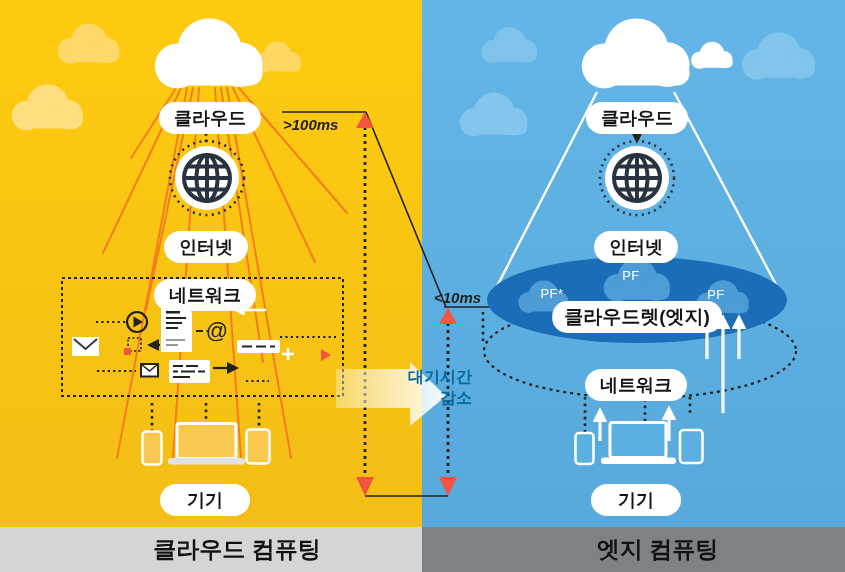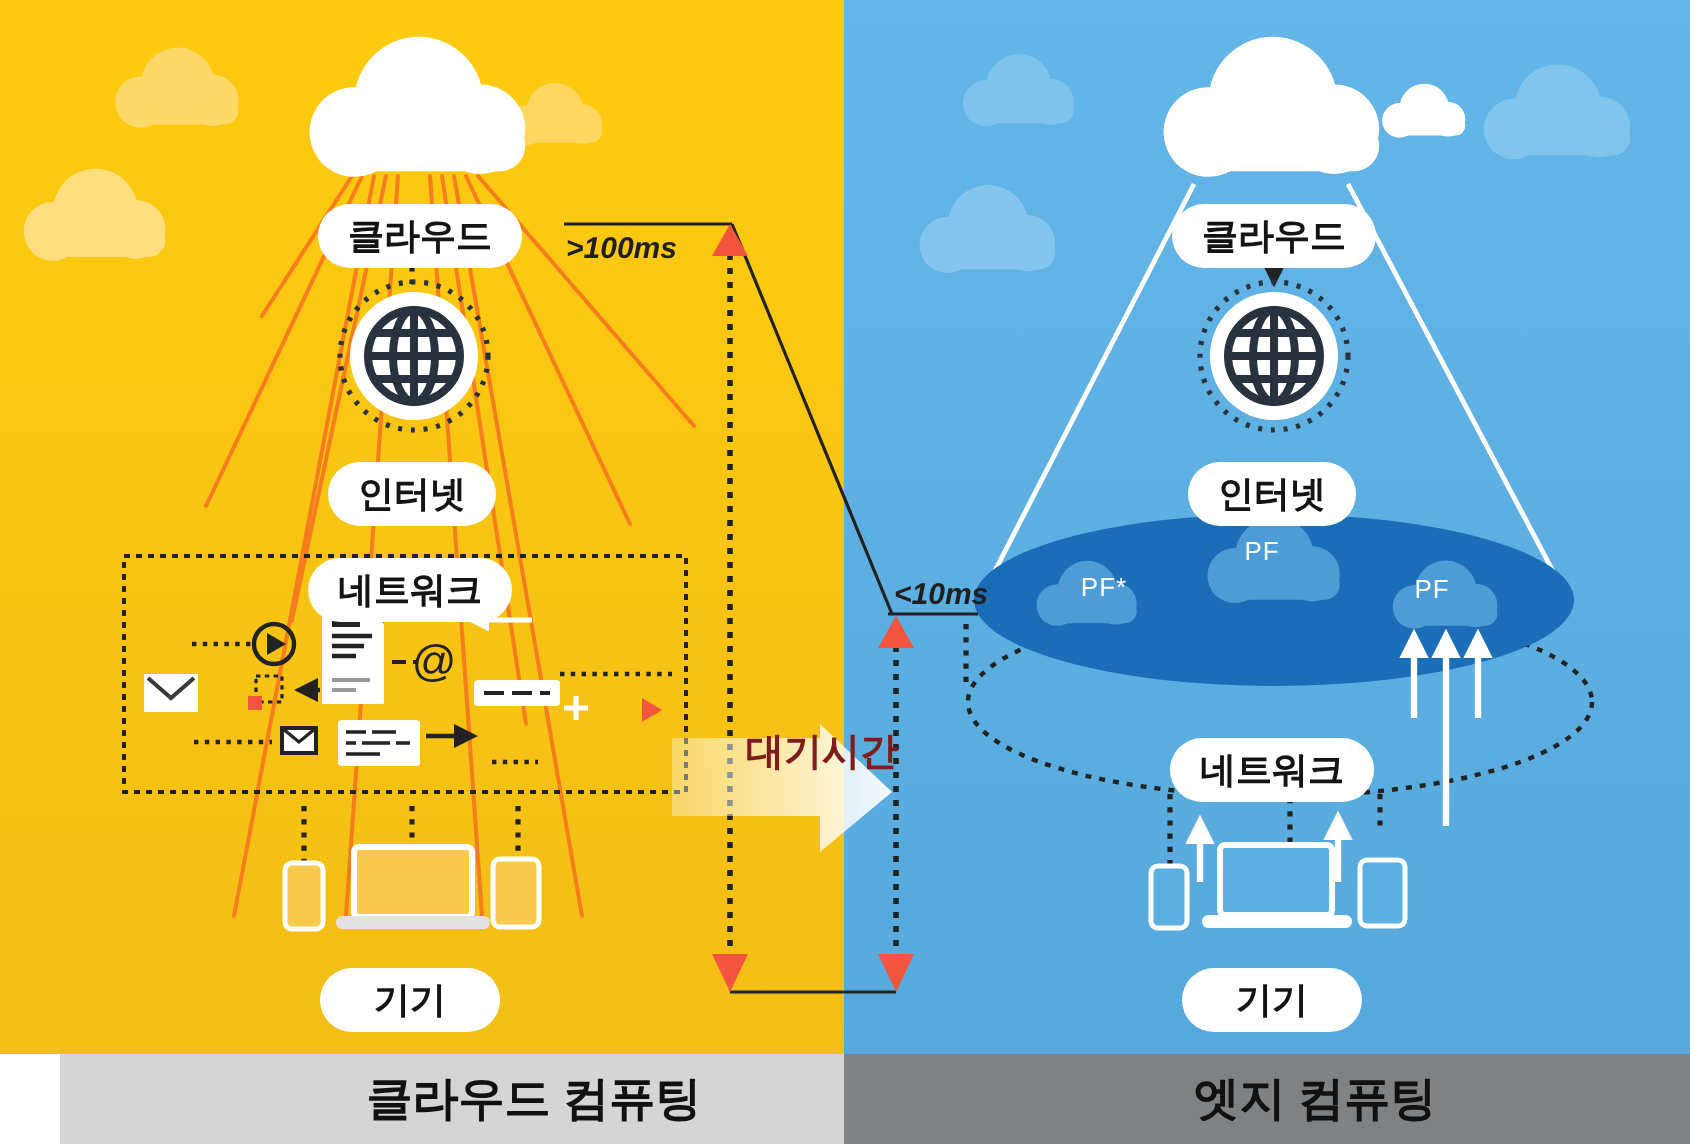--- a/index.html
+++ b/index.html
@@ -20,33 +20,33 @@
   .pill-wide{padding:4px 27px;}
   .pill-cloudlet{padding:3px 12px;font-size:19px;border-radius:15px;}
   .latency{
     position:absolute;z-index:5;font-size:15px;font-weight:600;color:#1f1f1f;white-space:nowrap;font-style:italic;
   }
   .pf{
     position:absolute;z-index:5;transform:translateX(-50%);
     color:#fff;font-size:13px;font-weight:400;letter-spacing:.5px;white-space:nowrap;
   }
   .note{
-    position:absolute;z-index:5;left:350px;top:366px;width:122px;text-align:center;
-    font-size:19px;line-height:21px;font-weight:800;color:#7f1d1d;
+    position:absolute;z-index:5;left:350px;top:366px;width:122px;text-align:right;
+    font-size:16px;line-height:21px;font-weight:800;color:#0369a1;
   }
   .at-symbol{
     position:absolute;z-index:3;transform:translateX(-50%);
     left:217px;top:318px;font-size:22px;font-weight:500;color:#222;
   }
   .bar{
     position:absolute;top:527px;height:45px;z-index:5;
     display:flex;align-items:center;justify-content:center;
     font-size:23px;font-weight:800;color:#111;
   }
-  .bar.left{left:0;width:474px;background:#D5D5D5;margin-left:30px;}
+  .bar.left{left:0;width:474px;background:#D5D5D5;}
   .bar.right{left:422px;width:423px;background:#7E8284;padding-left:24px;}
 </style>
 </head>
 <body>
 
 <div class="stage">
   <div class="half left"></div>
   <div class="half right"></div>
 
   <svg class="art" width="845" height="572" viewBox="0 0 845 572">
@@ -205,28 +205,30 @@
     <polygon points="336,369 410,369 410,362 446,396 410,426 410,408 336,408" fill="url(#latGrad)"></polygon>
   </svg>
 
   <div class="pill" style="left:210px;top:84px;">클라우드</div>
   <div class="pill" style="left:206px;top:213px;">인터넷</div>
   <div class="pill" style="left:205px;top:261px;">네트워크</div>
   <div class="pill pill-wide" style="left:205px;top:466px;">기기</div>
 
   <div class="pill" style="left:637px;top:84px;">클라우드</div>
   <div class="pill" style="left:636px;top:213px;">인터넷</div>
+  <div class="pill pill-cloudlet" style="left:637px;top:283px;">클라우드렛(엣지)</div>
   <div class="pill" style="left:636px;top:351px;">네트워크</div>
   <div class="pill pill-wide" style="left:636px;top:466px;">기기</div>
 
   <div class="latency" style="left:283px;top:116px;">&gt;100ms</div>
-  <div class="latency" style="left:447px;top:289px;">&lt;10ms</div>
+  <div class="latency" style="left:434px;top:289px;">&lt;10ms</div>
 
   <div class="note">
     <div>대기시간</div>
+    <div>감소</div>
   </div>
 
   <div class="at-symbol">@</div>
 
   <div class="pf" style="left:552px;top:286px;">PF*</div>
   <div class="pf" style="left:631px;top:268px;">PF</div>
   <div class="pf" style="left:716px;top:287px;">PF</div>
 
   <div class="bar left">
     <span>클라우드 컴퓨팅</span>

